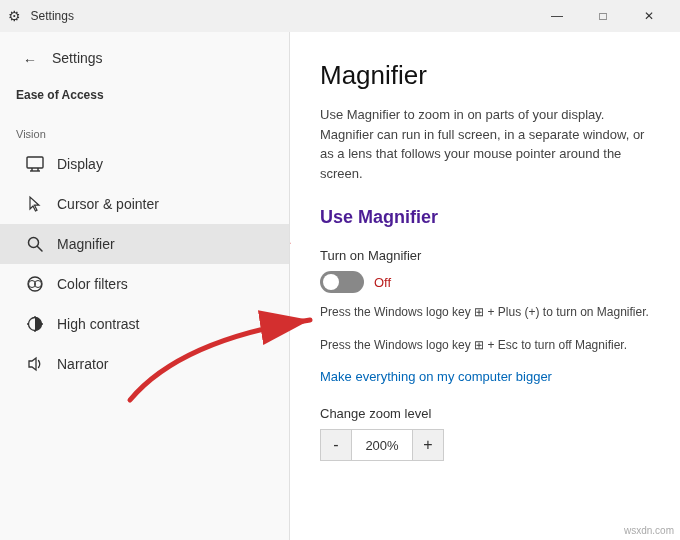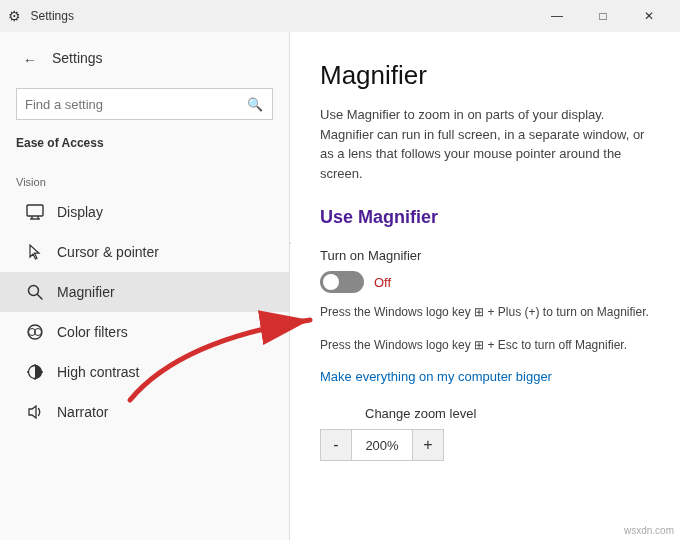--- a/index.html
+++ b/index.html
@@ -236,21 +236,20 @@
       cursor: pointer;
       text-decoration: none;
       display: block;
       margin-bottom: 22px;
     }
 
     .zoom-section-title {
       font-size: 13px;
       color: #333;
       margin-bottom: 8px;
-      margin-left: 45px;
     }
 
     .zoom-controls {
       display: flex;
       align-items: center;
       gap: 0;
     }
 
     .zoom-btn {
       width: 32px;
@@ -306,24 +305,20 @@
 </div>
 
 <div class="main-layout">
 
   <div class="sidebar">
     <div class="sidebar-header">
       <div class="back-btn">←</div>
       <span class="sidebar-app-title">Settings</span>
     </div>
 
-    <div class="search-box">
-      <input class="search-input" type="text" placeholder="Find a setting" style="">
-      <span class="search-icon-wrap">🔍</span>
-    </div>
 
     <div class="sidebar-breadcrumb">Ease of Access</div>
 
     <div class="sidebar-spacer"></div>
 
     <div class="sidebar-section-label">Vision</div>
 
     <div class="sidebar-item">
       <span class="item-icon">
         <svg width="18" height="18" viewBox="0 0 18 18" fill="none">

